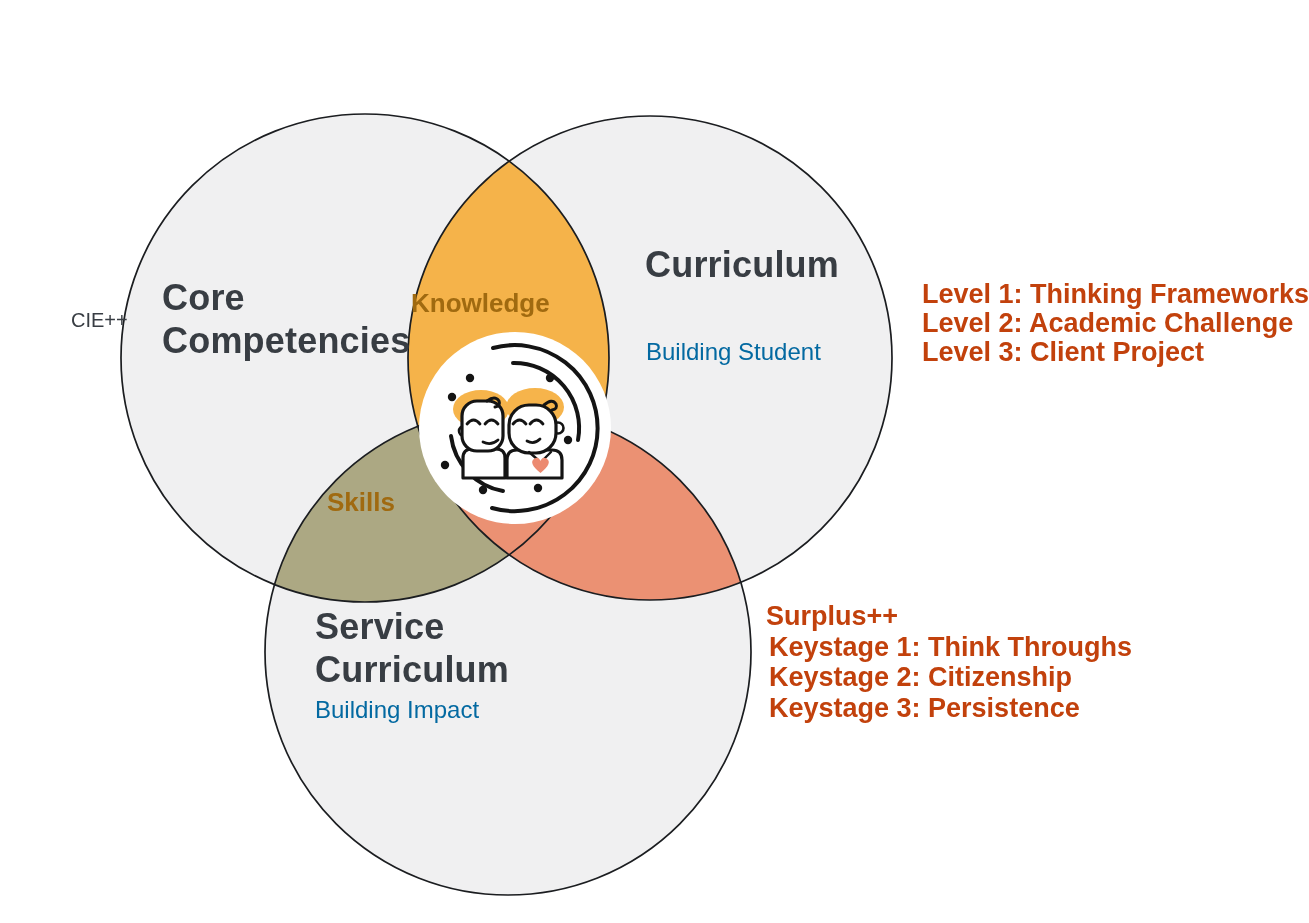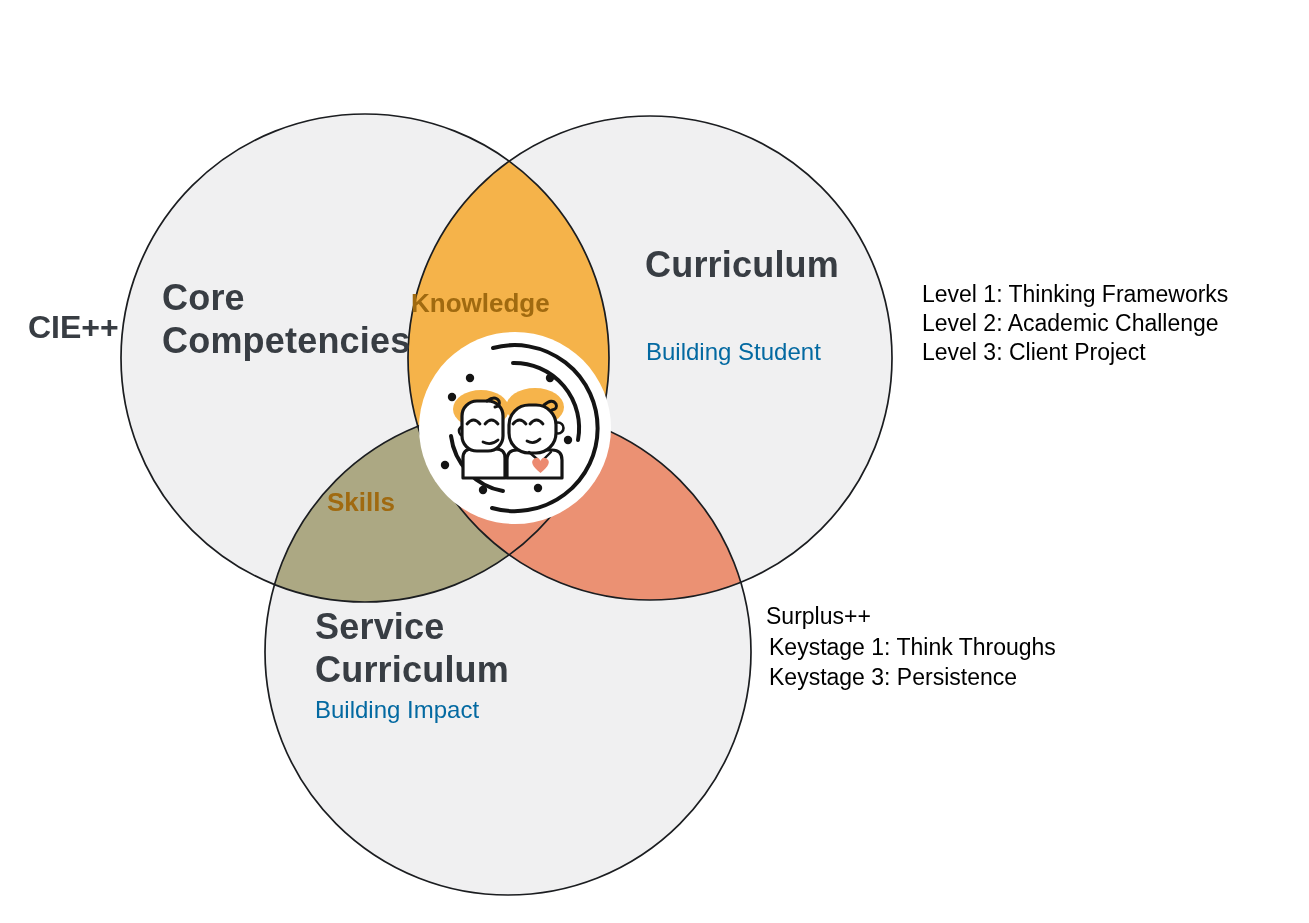--- a/index.html
+++ b/index.html
@@ -24,28 +24,29 @@
     font-weight: 400;
     line-height: 28px;
     color: #0369a1;
   }
   .region-label {
     font-size: 26px;
     font-weight: 700;
     color: #a06a10;
   }
   .annotation {
-    font-size: 32px;
-    font-weight: 700;
+    font-size: 20px;
+    font-weight: 400;
     color: #383d43;
+    margin-left: 43px;
   }
   .list-line {
-    font-size: 23px;
-    font-weight: 400;
-    color: #000000;
+    font-size: 27px;
+    font-weight: 700;
+    color: #c2410c;
     white-space: nowrap;
   }
   .right-list .list-line { line-height: 29px; }
   .bottom-list .list-line { line-height: 30.5px; }
   .bottom-list .indented { padding-left: 3px; }
   .center-text { text-align: left; }
   svg { display: block; }
 </style>
 </head>
 <body>
@@ -162,16 +163,17 @@
 
   <div class="abs right-list" style="left:922px; top:280px">
     <div class="list-line">Level 1: Thinking Frameworks</div>
     <div class="list-line">Level 2: Academic Challenge</div>
     <div class="list-line">Level 3: Client Project</div>
   </div>
 
   <div class="abs bottom-list" style="left:766px; top:601px">
     <div class="list-line">Surplus++</div>
     <div class="list-line indented">Keystage 1: Think Throughs</div>
+    <div class="list-line indented">Keystage 2: Citizenship</div>
     <div class="list-line indented">Keystage 3: Persistence</div>
   </div>
 
 </div>
 
 </body></html>

